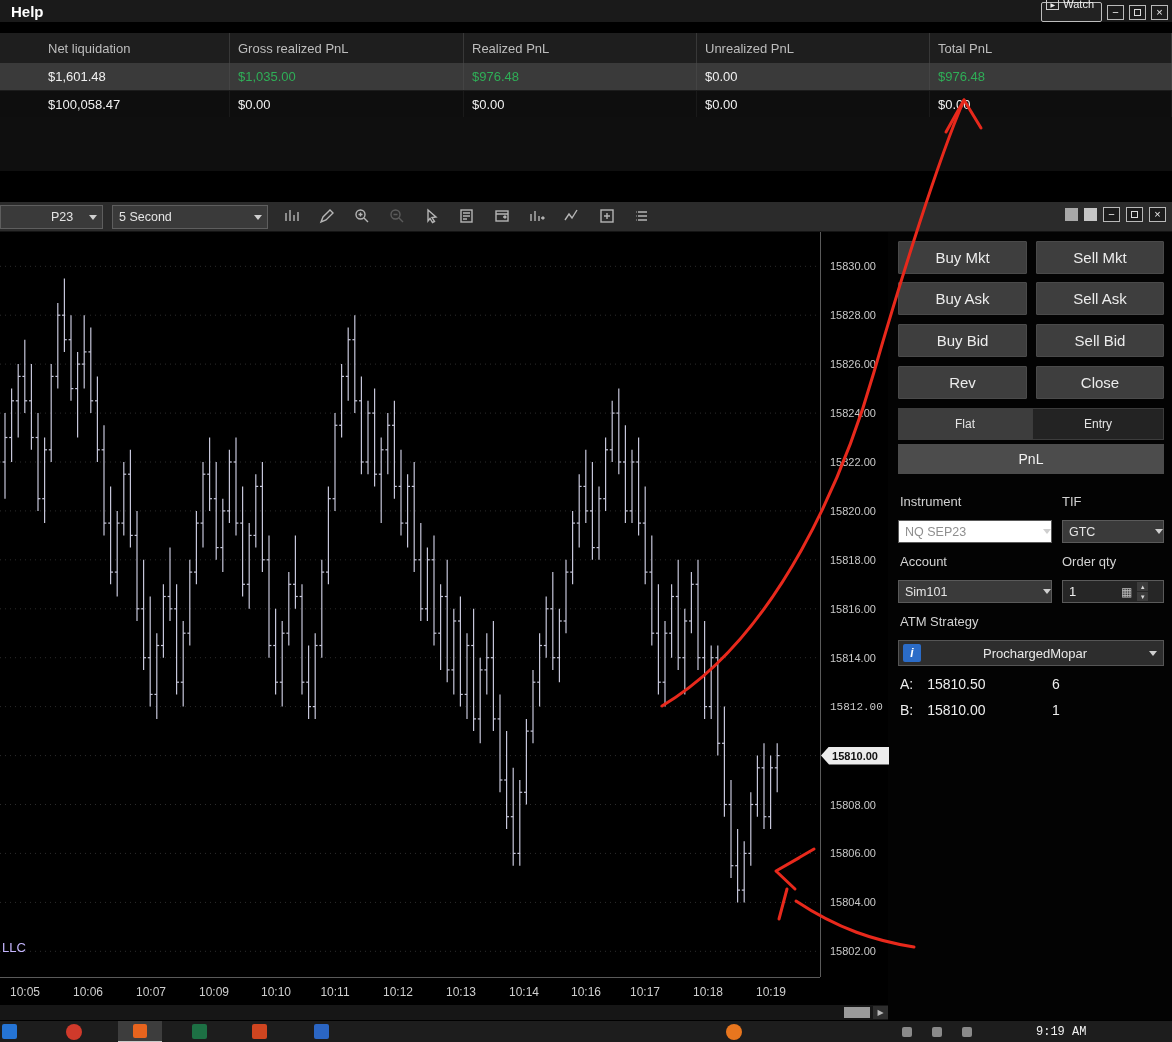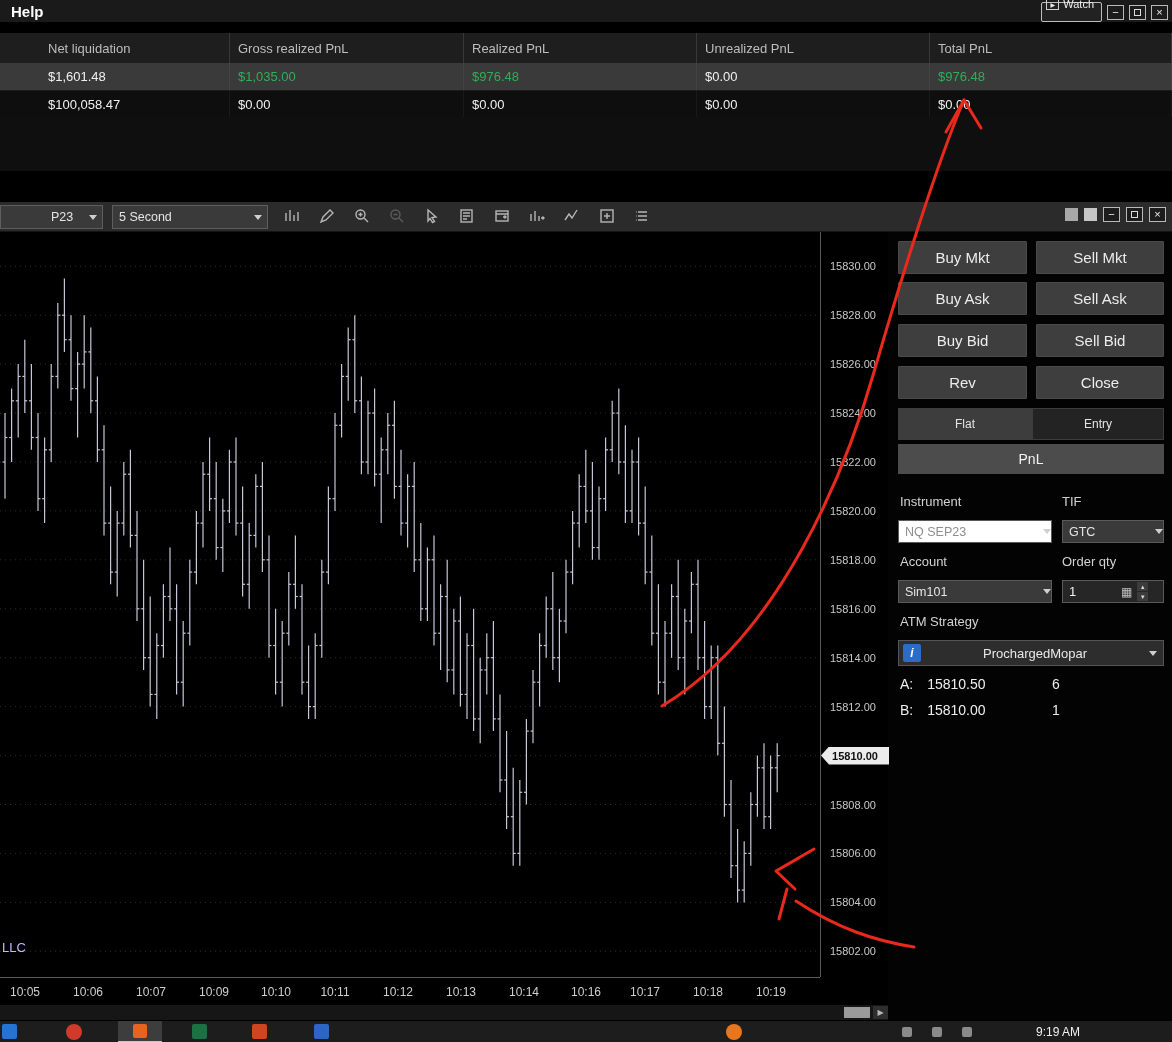--- a/index.html
+++ b/index.html
@@ -90,21 +90,21 @@
   #annotations { position:absolute; left:0; top:0; z-index:60; pointer-events:none; }
   #annotations path { stroke:#e8291c; stroke-width:3; fill:none; stroke-linecap:round; stroke-linejoin:round; }
 
   
   #taskbar { position:absolute; left:0; top:1020px; width:1172px; height:22px; background:#1d1d1d; border-top:1px solid #000; }
   .tbitem { position:absolute; top:3px; }
   .sq { width:15px; height:15px; border-radius:2px; display:block; }
   .circ { width:16px; height:16px; border-radius:50%; display:block; }
   #nt-btn { left:118px; top:0; width:44px; height:22px; background:#3d3d3d; border-bottom:2px solid #c8c8c8; display:flex; align-items:center; justify-content:center; }
   #nt-ic { width:14px; height:14px; background:#e8641e; border-radius:2px; }
-  #clock { left:1036px; top:4px; color:#f0f0f0; font-size:12px; }
+  #clock { left:1036px; top:4px; color:#f0f0f0; font-size:12px;font-family:Liberation Mono, monospace; }
   .trayic { width:10px; height:10px; background:#8a8a8a; border-radius:2px; top:6px; }
 </style>
 </head>
 <body>
 
 <div id="screen">
 
   <div id="menubar">
     <span id="menu-help">Help</span>
     <div class="mb-right">
@@ -608,21 +608,21 @@
       <div id="price-tag" style="top: 514.58px;">15810.00</div>
     <div class="plabel" style="top: 28.2529px;">15830.00</div>
         <div class="plabel" style="top: 77.1856px;">15828.00</div>
         <div class="plabel" style="top: 126.118px;">15826.00</div>
         <div class="plabel" style="top: 175.051px;">15824.00</div>
         <div class="plabel" style="top: 223.984px;">15822.00</div>
         <div class="plabel" style="top: 272.916px;">15820.00</div>
         <div class="plabel" style="top: 321.849px;">15818.00</div>
         <div class="plabel" style="top: 370.782px;">15816.00</div>
         <div class="plabel" style="top: 419.714px;">15814.00</div>
-        <div class="plabel" style="top: 468.647px;">15812.00</div>
+        <div class="plabel" style="top: 468.647px; font-family: Liberation Mono, monospace;">15812.00</div>
         <div class="plabel" style="top: 517.58px;">15810.00</div>
         <div class="plabel" style="top: 566.512px;">15808.00</div>
         <div class="plabel" style="top: 615.445px;">15806.00</div>
         <div class="plabel" style="top: 664.378px; text-align: center;">15804.00</div>
         <div class="plabel" style="top: 713.31px;">15802.00</div>
       </div>
 
     <div id="time-axis">
         <div class="tlabel" style="left: 25px;">10:05</div>
         <div class="tlabel" style="left: 88px;">10:06</div>

